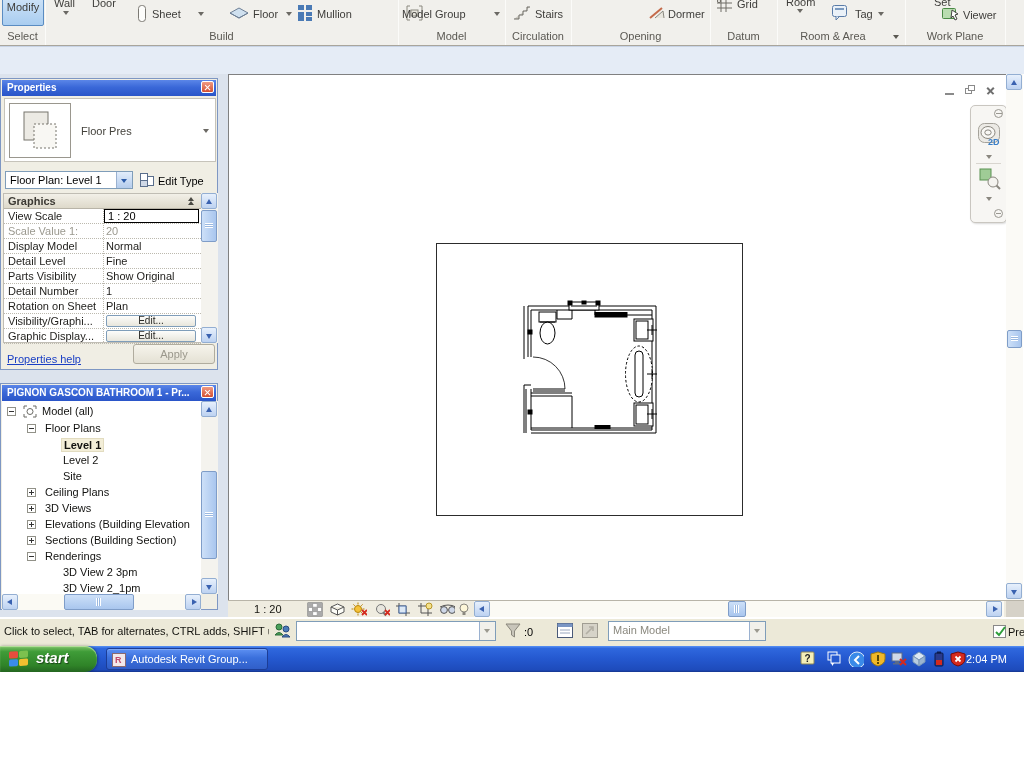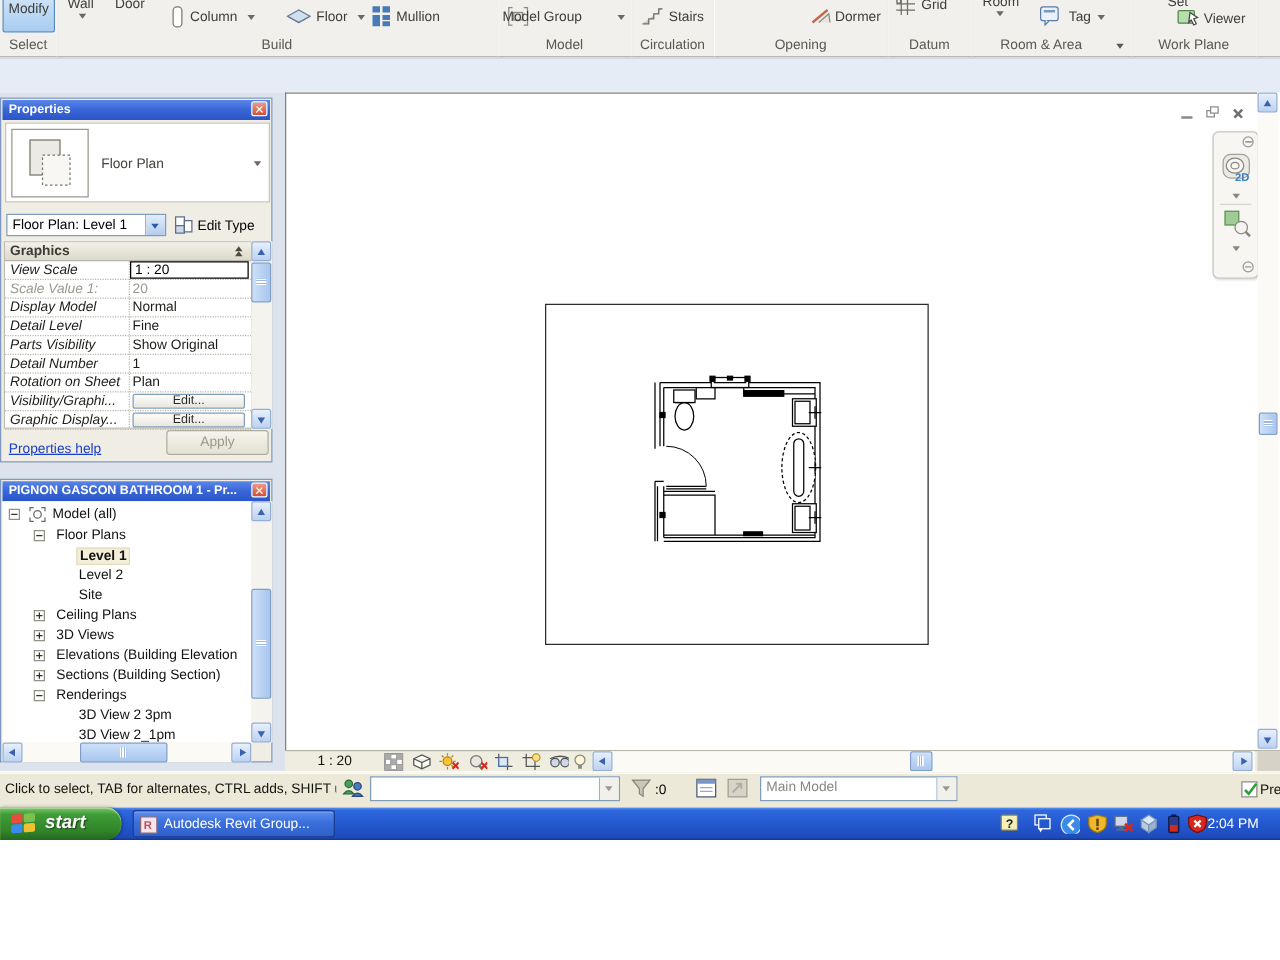--- a/index.html
+++ b/index.html
@@ -39,21 +39,21 @@
   .combo-arrow { position:absolute; right:0; top:0; bottom:0; width:16px; background:linear-gradient(180deg,#e2edfb,#b4ccec); border-left:1px solid #9ab1d0; border-radius:0 1px 1px 0; }
   .combo-arrow .tri-d { position:absolute; left:4px; top:7px; border-top-color:#2a5aa8; }
   .combo-arrow.disabled { background:#f1f0ea; }
   .combo-arrow.disabled .tri-d { border-top-color:#9b998f; }
   #prop-grid { position:absolute; left:2px; top:114px; width:199px; height:150px; background:#fff; border:1px solid #c0bdb4; }
   .grid-head { position:absolute; left:0; top:0; width:100%; height:15px; background:linear-gradient(180deg,#f2f0e8,#ddd9ca); border-bottom:1px solid #b8b4a8; font-size:11px; font-weight:bold; color:#3c3a34; padding:1px 0 0 4px; }
   .chev-up { position:absolute; right:6px; top:3px; width:7px; height:8px; }
   .chev-up::before,.chev-up::after { content:""; position:absolute; left:0; width:0; height:0; border-left:3.5px solid transparent; border-right:3.5px solid transparent; border-bottom:4px solid #4a4a44; }
   .chev-up::before{ top:0; } .chev-up::after{ top:4px; }
   .prow { position:absolute; left:0; width:197px; height:15px; border-bottom:1px dotted #bcb9ae; font-size:11px; }
-  .plabel { position:absolute; left:4px; top:1px; width:94px; white-space:nowrap; overflow:hidden; color:#1e1d1a;font-style:italic; }
+  .plabel { position:absolute; left:4px; top:1px; width:94px; white-space:nowrap; overflow:hidden; color:#1e1d1a; }
   .pvalue { position:absolute; left:102px; top:1px; width:92px; white-space:nowrap; overflow:hidden; color:#1e1d1a; }
   .pcol-div { position:absolute; left:99px; top:0; bottom:0; width:0; border-left:1px dotted #bcb9ae; }
   .prow.disabled .plabel,.prow.disabled .pvalue{ color:#9b998f; }
   .vs-box { position:absolute; left:100px; top:0; width:95px; height:14px; border:1px solid #000; background:#fff; padding:0 0 0 3px; font-size:11px; }
   .edit-btn { position:absolute; left:102px; top:1px; width:90px; height:12px; background:linear-gradient(180deg,#fdfdfb,#e8e6dc); border:1px solid #7f9db9; border-radius:2px; font-size:10px; text-align:center; line-height:10px; color:#2a2a26; }
   #props-footer a { color:#1a3fc4; font-size:11px; text-decoration:underline; }
   #apply-btn { position:absolute; left:132px; top:265px; width:82px; height:20px; background:linear-gradient(180deg,#f6f4ec,#e4e1d4); border:1px solid #b0ac9e; border-radius:3px; color:#9b988c; font-size:11px; text-align:center; line-height:18px; }
 
   
   .sb-v { position:absolute; width:17px; background:#f4f3ee; }
@@ -138,21 +138,21 @@
       <span class="rib-lbl" style="line-height:11px">Modify</span>
     </div>
 
     <div class="rib-lbl" style="left:54px;top:-3px">Wall</div>
     <span class="tri-d abs" style="left:63px;top:11px"></span>
     <div class="rib-lbl" style="left:92px;top:-3px">Door</div>
 
     <svg class="icon-svg" style="left:136px;top:4px" width="12" height="19">
         <rect x="2.5" y="1.5" width="7" height="16" rx="3" fill="#fdfdfb" stroke="#7c7a74"></rect>
       </svg>
-    <div class="rib-lbl" style="left:152px;top:8px">Column</div>
+    <div class="rib-lbl" style="left:152px;top:8px">Sheet</div>
     <span class="tri-d abs" style="left:198px;top:12px"></span>
 
     <svg class="icon-svg" style="left:228px;top:5px" width="22" height="16">
         <path d="M2,8 L11,3 L20,8 L11,13 Z" fill="#cfe0ef" stroke="#6d7f95"></path>
         <path d="M2,8 L11,13 L20,8" fill="none" stroke="#6d7f95"></path>
       </svg>
     <div class="rib-lbl" style="left:253px;top:8px">Floor</div>
     <span class="tri-d abs" style="left:286px;top:12px"></span>
 
     <svg class="icon-svg" style="left:297px;top:4px" width="17" height="18">
@@ -230,21 +230,21 @@
         <span class="xicon"></span>
       </div>
 
     <div id="type-selector">
       <div id="type-preview">
         <svg width="60" height="53">
           <rect x="14" y="8" width="24" height="28" fill="#eceae4" stroke="#76746c"></rect>
           <rect x="24" y="20" width="22" height="24" fill="#f8f7f3" stroke="#76746c" stroke-dasharray="2,2"></rect>
         </svg>
       </div>
-      <span class="abs" style="left:76px;top:26px;font-size:11px;color:#44423c">Floor Plan</span>
+      <span class="abs" style="left:76px;top:26px;font-size:11px;color:#44423c">Floor Pres</span>
       <span class="tri-d abs" style="left:198px;top:30px"></span>
     </div>
 
     <div class="combo" style="left:4px;top:92px;width:128px;height:18px">
       <span class="ctext" style="right:18px">Floor Plan: Level 1</span>
       <span class="combo-arrow">
           <span class="tri-d"></span>
         </span>
     </div>
     <svg class="abs" style="left:138px;top:93px" width="16" height="16">

